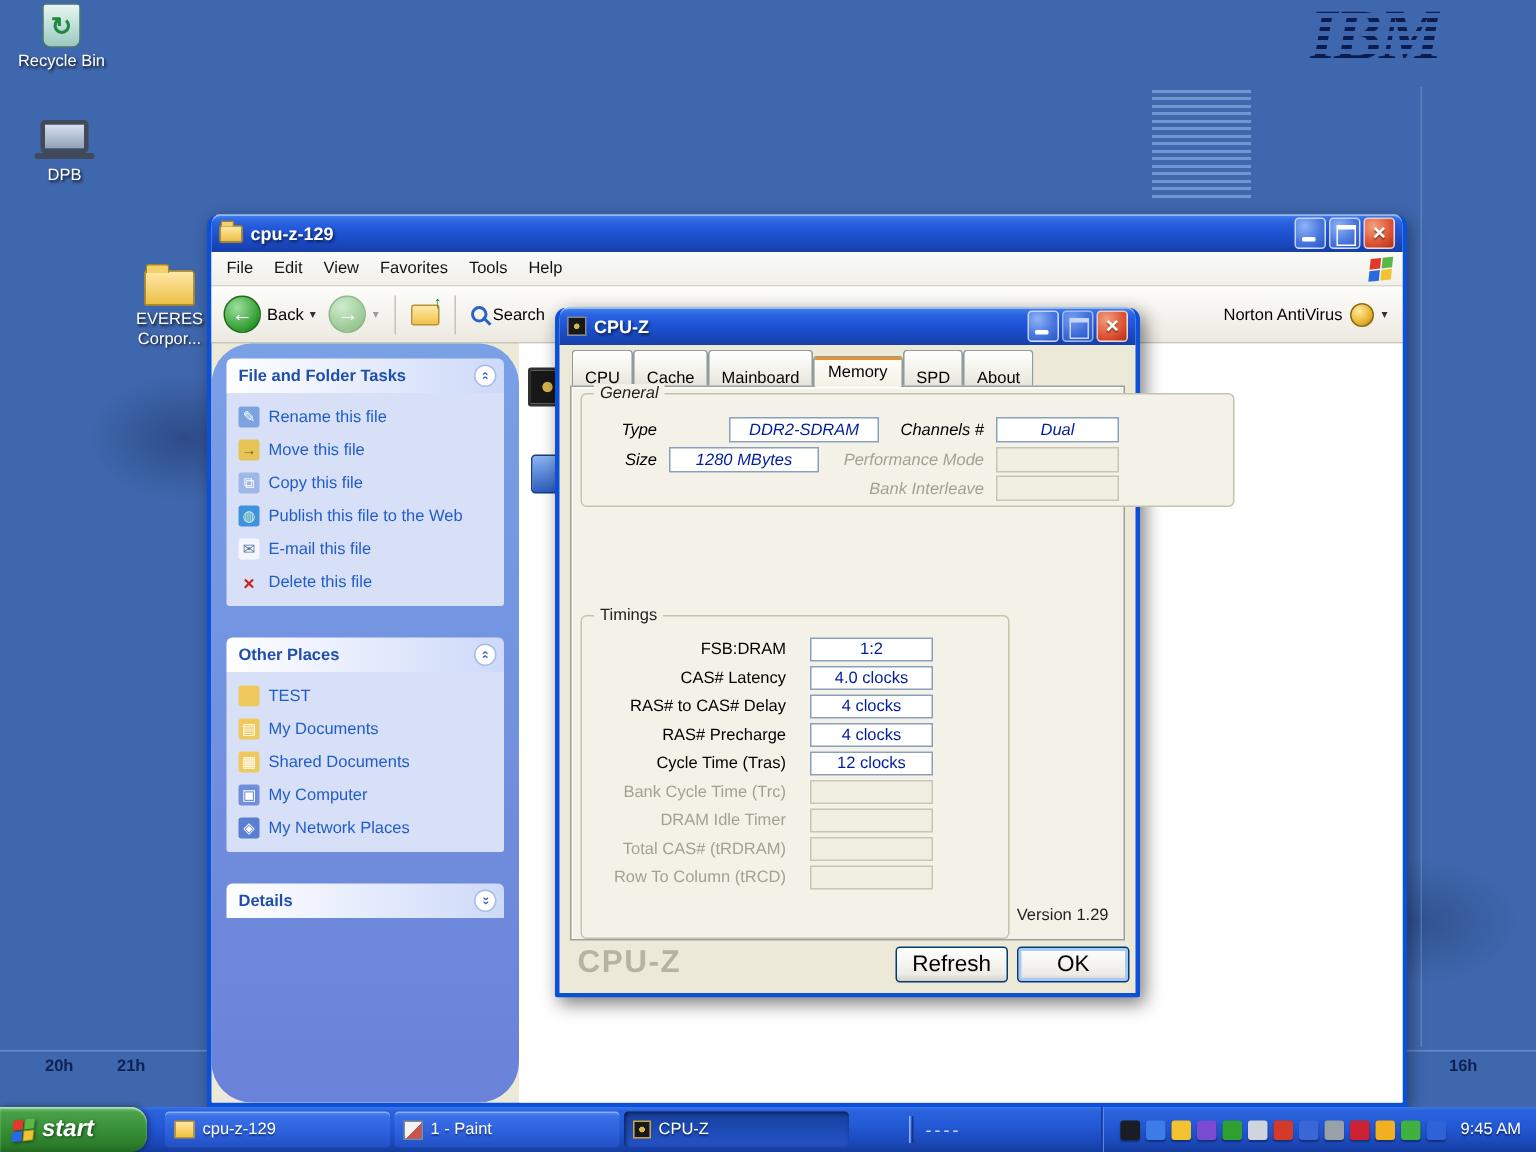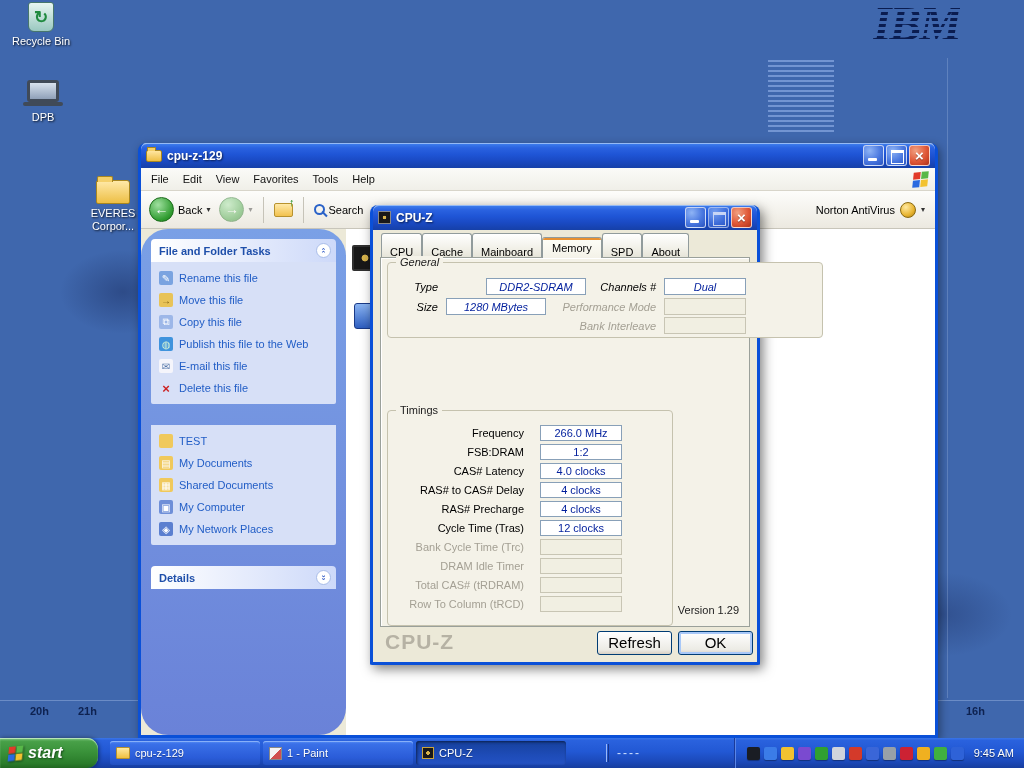--- a/index.html
+++ b/index.html
@@ -278,20 +278,24 @@
                 <span class="task-icon" style="background: rgb(245, 245, 251); color: rgb(85, 119, 170);">✉</span>
                 <span class="task-label">E-mail this file</span>
               </div>
               <div class="task-item">
                 <span class="task-icon" style="background: transparent; color: rgb(204, 34, 34); font-weight: bold; font-size: 13px;">×</span>
                 <span class="task-label">Delete this file</span>
               </div>
             </div>
           </div>
           <div class="panel">
+            <div class="panel-header">
+              <span class="panel-title">Other Places</span>
+              <span class="chevron">‹‹</span>
+            </div>
             <div class="panel-body">
               <div class="task-item">
                 <span class="task-icon" style="background: rgb(240, 201, 92); color: rgb(255, 255, 255);"></span>
                 <span class="task-label">TEST</span>
               </div>
               <div class="task-item">
                 <span class="task-icon" style="background: rgb(240, 201, 92); color: rgb(255, 255, 255);">▤</span>
                 <span class="task-label">My Documents</span>
               </div>
               <div class="task-item">
@@ -353,24 +357,20 @@
         <span class="field fld-channels">Dual</span>
         <span class="glabel dis lbl-perf">Performance Mode</span>
         <span class="field dis fld-perf"></span>
         <span class="glabel dis lbl-bank">Bank Interleave</span>
         <span class="field dis fld-bank"></span>
       </div>
 
       <div class="groupbox tim">
         <span class="group-label">Timings</span>
         <div class="timing-rows" id="timings-rows">
-            <div class="timing-row">
-              <span class="t-label">Frequency</span>
-              <span class="t-field">266.0 MHz</span>
-            </div>
             <div class="timing-row">
               <span class="t-label">FSB:DRAM</span>
               <span class="t-field">1:2</span>
             </div>
             <div class="timing-row">
               <span class="t-label">CAS# Latency</span>
               <span class="t-field">4.0 clocks</span>
             </div>
             <div class="timing-row">
               <span class="t-label">RAS# to CAS# Delay</span>

